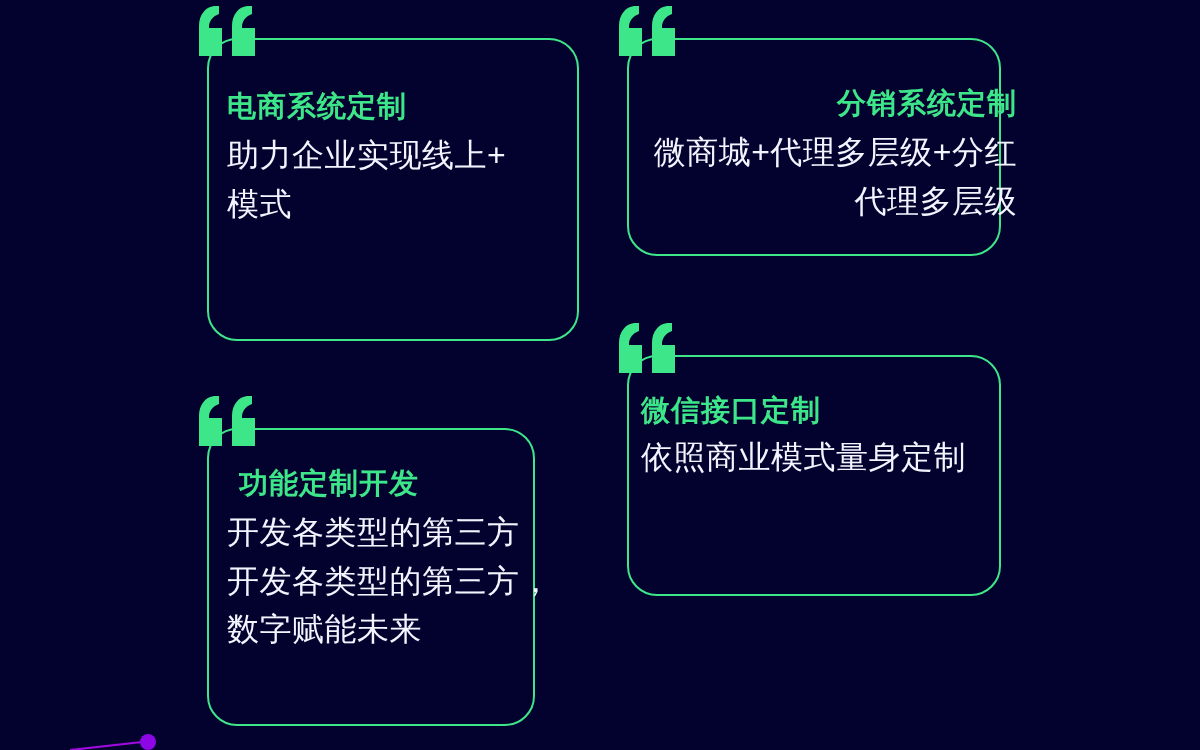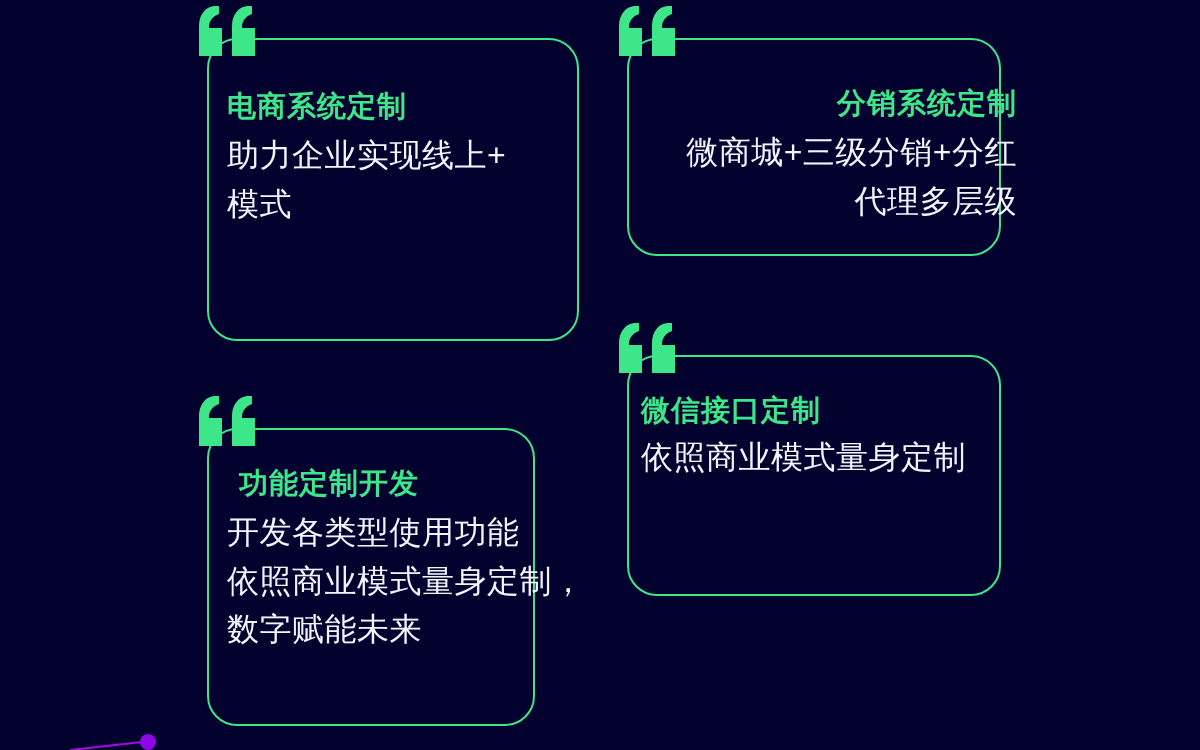--- a/index.html
+++ b/index.html
@@ -125,38 +125,38 @@
   <div class="card" id="card-distribution">
     <span class="quote">
       <svg viewBox="0 0 62 52" xmlns="http://www.w3.org/2000/svg" aria-hidden="true">
         <path d="M2 20 C2 8 9 1 17 0 L22 0 L22 8 C16 10 12 15 12 21 L12 22 L25 22 L25 50 L2 50 Z" fill="#3ee68a"></path>
         <path d="M35 20 C35 8 42 1 50 0 L55 0 L55 8 C49 10 45 15 45 21 L45 22 L58 22 L58 50 L35 50 Z" fill="#3ee68a"></path>
       </svg>
     </span>
     <div class="card-body">
       <div class="card-title">分销系统定制</div>
       <div class="card-desc">
-        <span class="line">微商城+三级分销+分红</span>
+        <span class="line">微商城+代理多层级+分红</span>
         <span class="line">代理多层级</span>
       </div>
     </div>
   </div>
 
   <div class="card" id="card-feature">
     <span class="quote">
       <svg viewBox="0 0 62 52" xmlns="http://www.w3.org/2000/svg" aria-hidden="true">
         <path d="M2 20 C2 8 9 1 17 0 L22 0 L22 8 C16 10 12 15 12 21 L12 22 L25 22 L25 50 L2 50 Z" fill="#3ee68a"></path>
         <path d="M35 20 C35 8 42 1 50 0 L55 0 L55 8 C49 10 45 15 45 21 L45 22 L58 22 L58 50 L35 50 Z" fill="#3ee68a"></path>
       </svg>
     </span>
     <div class="card-body">
       <div class="card-title">功能定制开发</div>
       <div class="card-desc">
-        <span class="line">开发各类型使用功能</span>
-        <span class="line">依照商业模式量身定制，</span>
+        <span class="line">开发各类型的第三方</span>
+        <span class="line">开发各类型的第三方，</span>
         <span class="line">数字赋能未来</span>
       </div>
     </div>
   </div>
 
   <div class="card" id="card-wechat">
     <span class="quote">
       <svg viewBox="0 0 62 52" xmlns="http://www.w3.org/2000/svg" aria-hidden="true">
         <path d="M2 20 C2 8 9 1 17 0 L22 0 L22 8 C16 10 12 15 12 21 L12 22 L25 22 L25 50 L2 50 Z" fill="#3ee68a"></path>
         <path d="M35 20 C35 8 42 1 50 0 L55 0 L55 8 C49 10 45 15 45 21 L45 22 L58 22 L58 50 L35 50 Z" fill="#3ee68a"></path>

